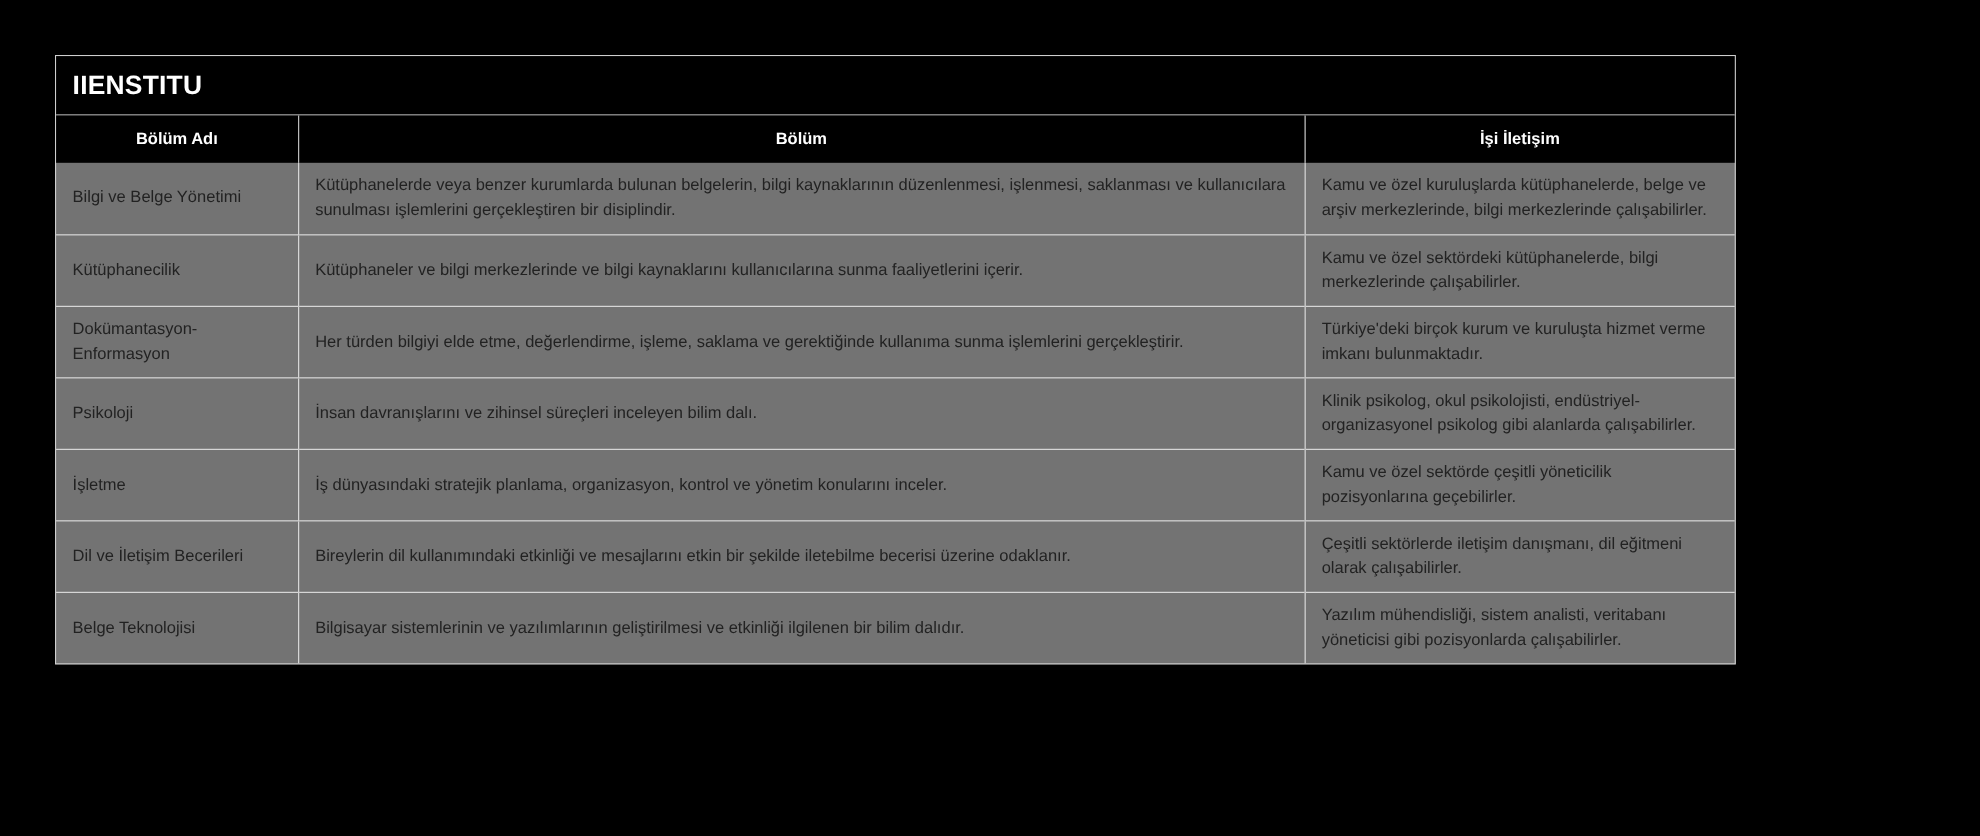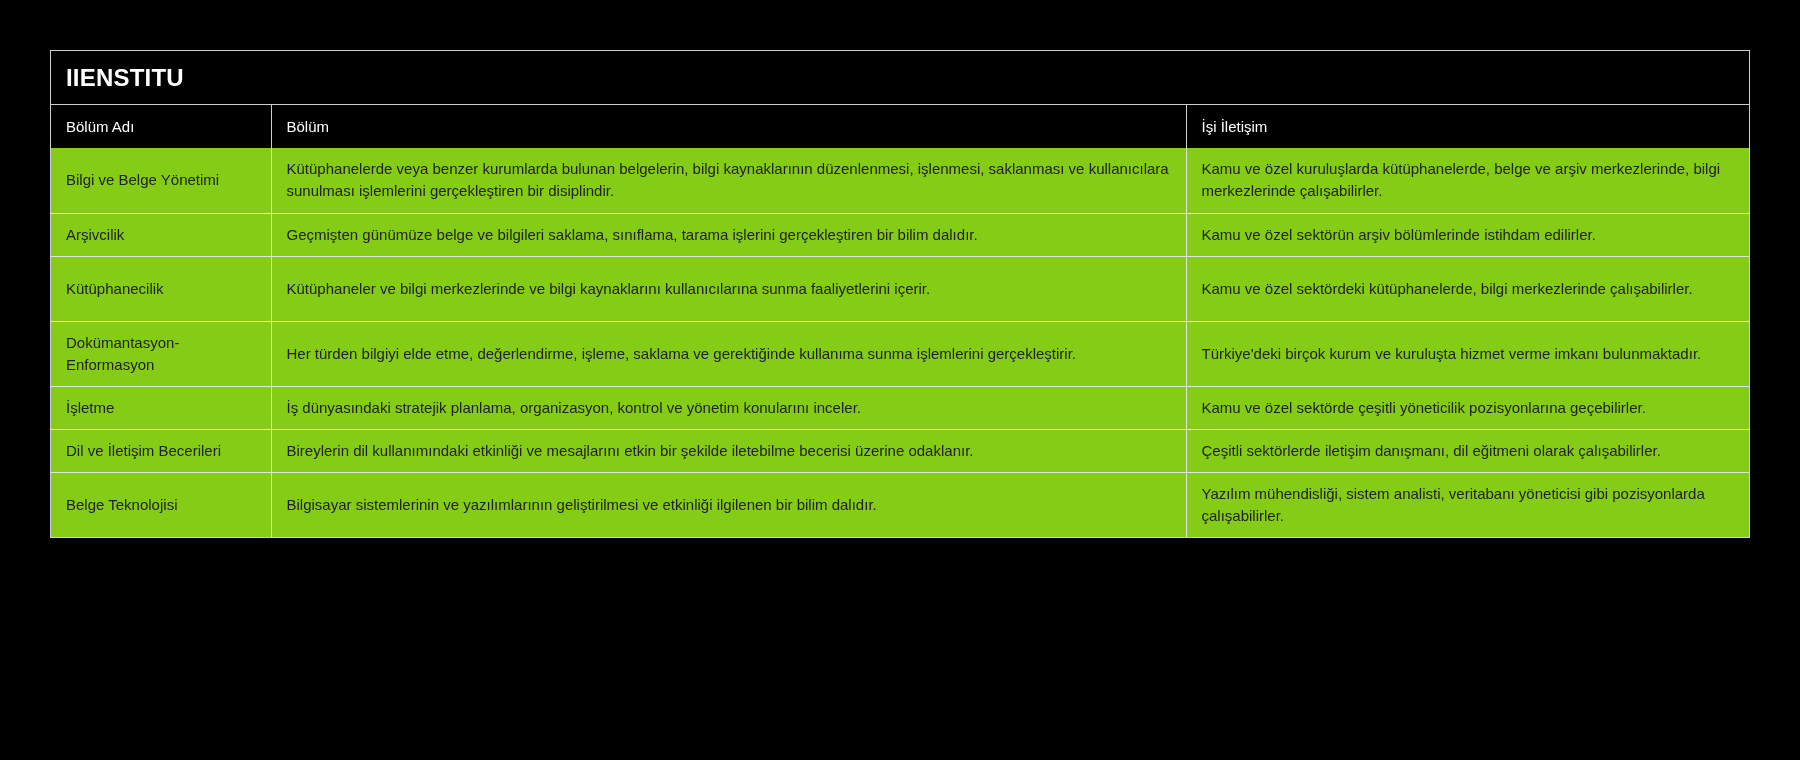--- a/index.html
+++ b/index.html
@@ -11,24 +11,24 @@
       overflow: hidden;
     }
     body {
       font-family: "Liberation Sans", "DejaVu Sans", sans-serif;
       color: #222222;
     }
     .table-wrap {
       position: absolute;
       left: 50px;
       top: 50px;
-      width: 1700px;
+      width: 1528px;
       border: 1px solid #cfcfcf;
       box-sizing: border-box;
-      background: #84cc16;
+      background: #737373;
     }
     .title-bar {
       height: 54px;
       background: #000000;
       color: #ffffff;
       font-weight: bold;
       font-size: 24px;
       display: flex;
       align-items: center;
       padding-left: 15px;
@@ -40,23 +40,23 @@
       width: 100%;
       border-collapse: collapse;
       table-layout: fixed;
     }
     col.c1 { width: 220px; }
     col.c2 { width: 915px; }
     col.c3 { width: auto; }
     thead th {
       background: #000000;
       color: #ffffff;
-      font-weight: normal;
+      font-weight: bold;
       font-size: 15px;
-      text-align: left;
+      text-align: center;
       height: 43px;
       padding: 0 15px;
       border-right: 1px solid #cfcfcf;
       box-sizing: border-box;
     }
     thead th:last-child { border-right: none; }
     tbody td {
       font-size: 15px;
       line-height: 22px;
       padding: 10px 15px;
@@ -88,34 +88,34 @@
         <th>Bölüm</th>
         <th>İşi İletişim</th>
       </tr>
     </thead>
     <tbody>
       <tr class="double">
         <td>Bilgi ve Belge Yönetimi</td>
         <td>Kütüphanelerde veya benzer kurumlarda bulunan belgelerin, bilgi kaynaklarının düzenlenmesi, işlenmesi, saklanması ve kullanıcılara sunulması işlemlerini gerçekleştiren bir disiplindir.</td>
         <td>Kamu ve özel kuruluşlarda kütüphanelerde, belge ve arşiv merkezlerinde, bilgi merkezlerinde çalışabilirler.</td>
       </tr>
-      <tr class="single">
-        <td>Arşivcilik</td>
-        <td>Geçmişten günümüze belge ve bilgileri saklama, sınıflama, tarama işlerini gerçekleştiren bir bilim dalıdır.</td>
-        <td>Kamu ve özel sektörün arşiv bölümlerinde istihdam edilirler.</td>
-      </tr>
       <tr class="double">
         <td>Kütüphanecilik</td>
         <td>Kütüphaneler ve bilgi merkezlerinde ve bilgi kaynaklarını kullanıcılarına sunma faaliyetlerini içerir.</td>
         <td>Kamu ve özel sektördeki kütüphanelerde, bilgi merkezlerinde çalışabilirler.</td>
       </tr>
       <tr class="double">
         <td>Dokümantasyon-Enformasyon</td>
         <td>Her türden bilgiyi elde etme, değerlendirme, işleme, saklama ve gerektiğinde kullanıma sunma işlemlerini gerçekleştirir.</td>
         <td>Türkiye'deki birçok kurum ve kuruluşta hizmet verme imkanı bulunmaktadır.</td>
+      </tr>
+      <tr class="double">
+        <td>Psikoloji</td>
+        <td>İnsan davranışlarını ve zihinsel süreçleri inceleyen bilim dalı.</td>
+        <td>Klinik psikolog, okul psikolojisti, endüstriyel-organizasyonel psikolog gibi alanlarda çalışabilirler.</td>
       </tr>
       <tr class="single">
         <td>İşletme</td>
         <td>İş dünyasındaki stratejik planlama, organizasyon, kontrol ve yönetim konularını inceler.</td>
         <td>Kamu ve özel sektörde çeşitli yöneticilik pozisyonlarına geçebilirler.</td>
       </tr>
       <tr class="single">
         <td>Dil ve İletişim Becerileri</td>
         <td>Bireylerin dil kullanımındaki etkinliği ve mesajlarını etkin bir şekilde iletebilme becerisi üzerine odaklanır.</td>
         <td>Çeşitli sektörlerde iletişim danışmanı, dil eğitmeni olarak çalışabilirler.</td>

